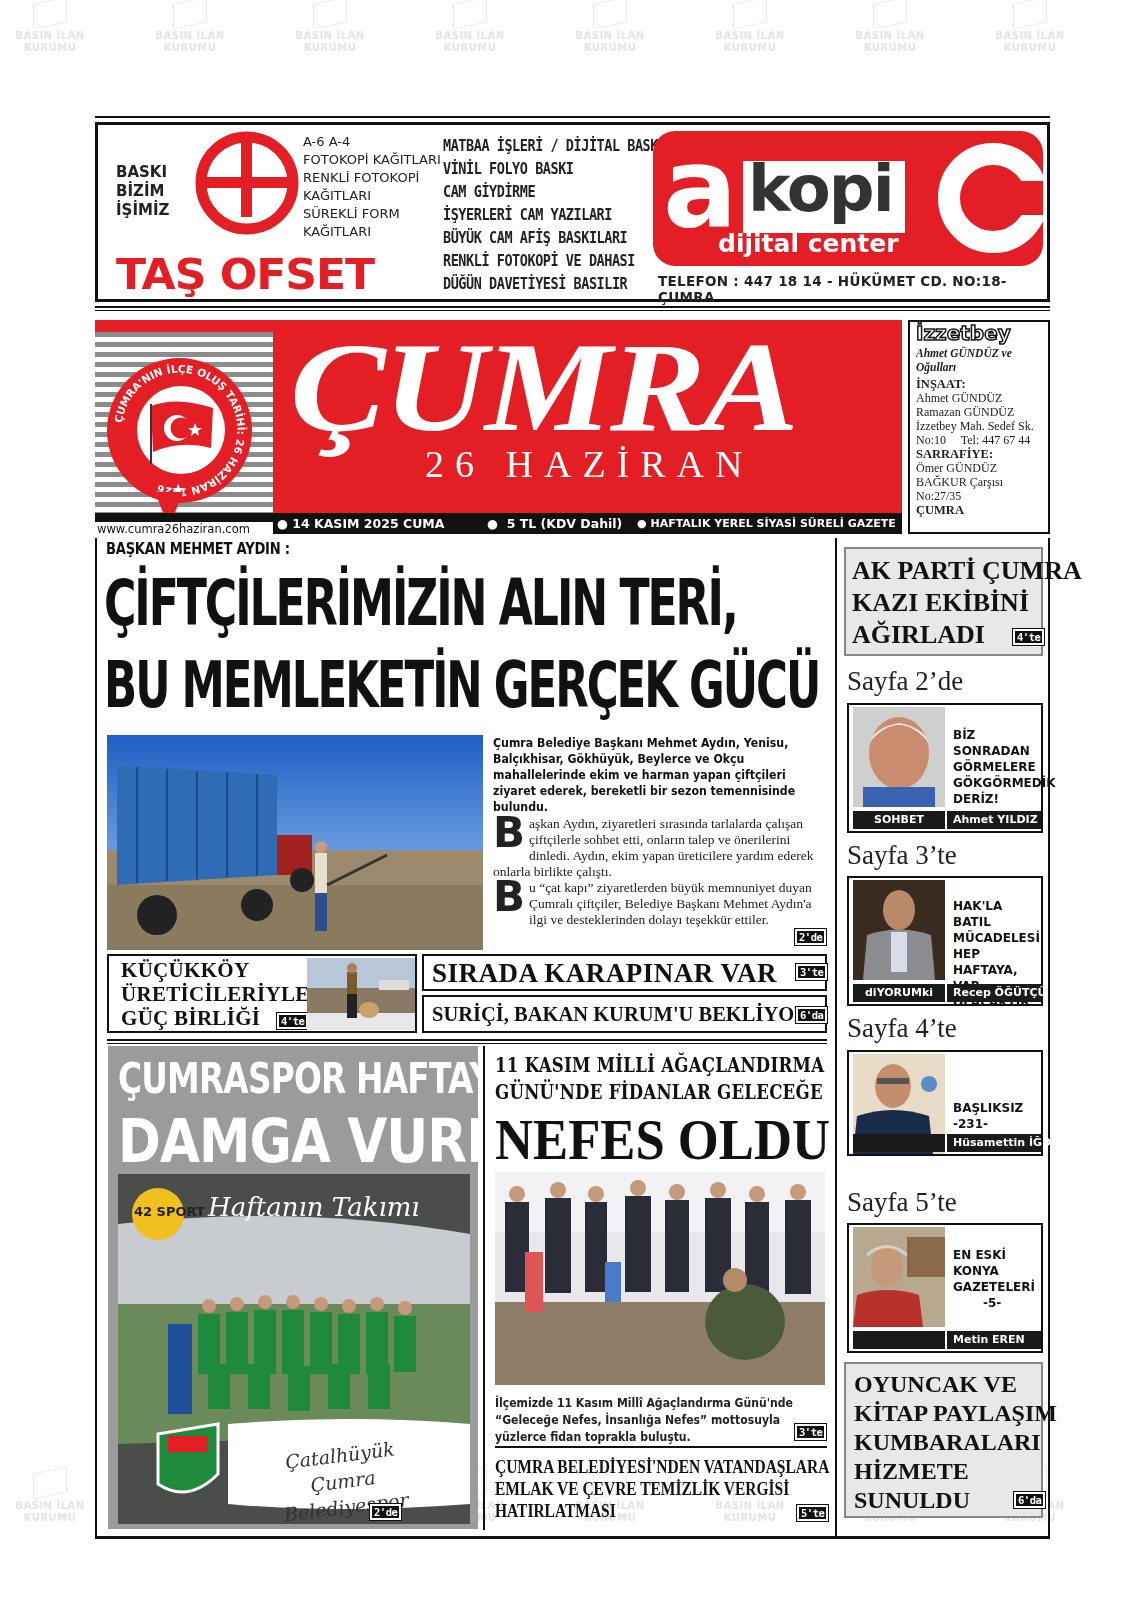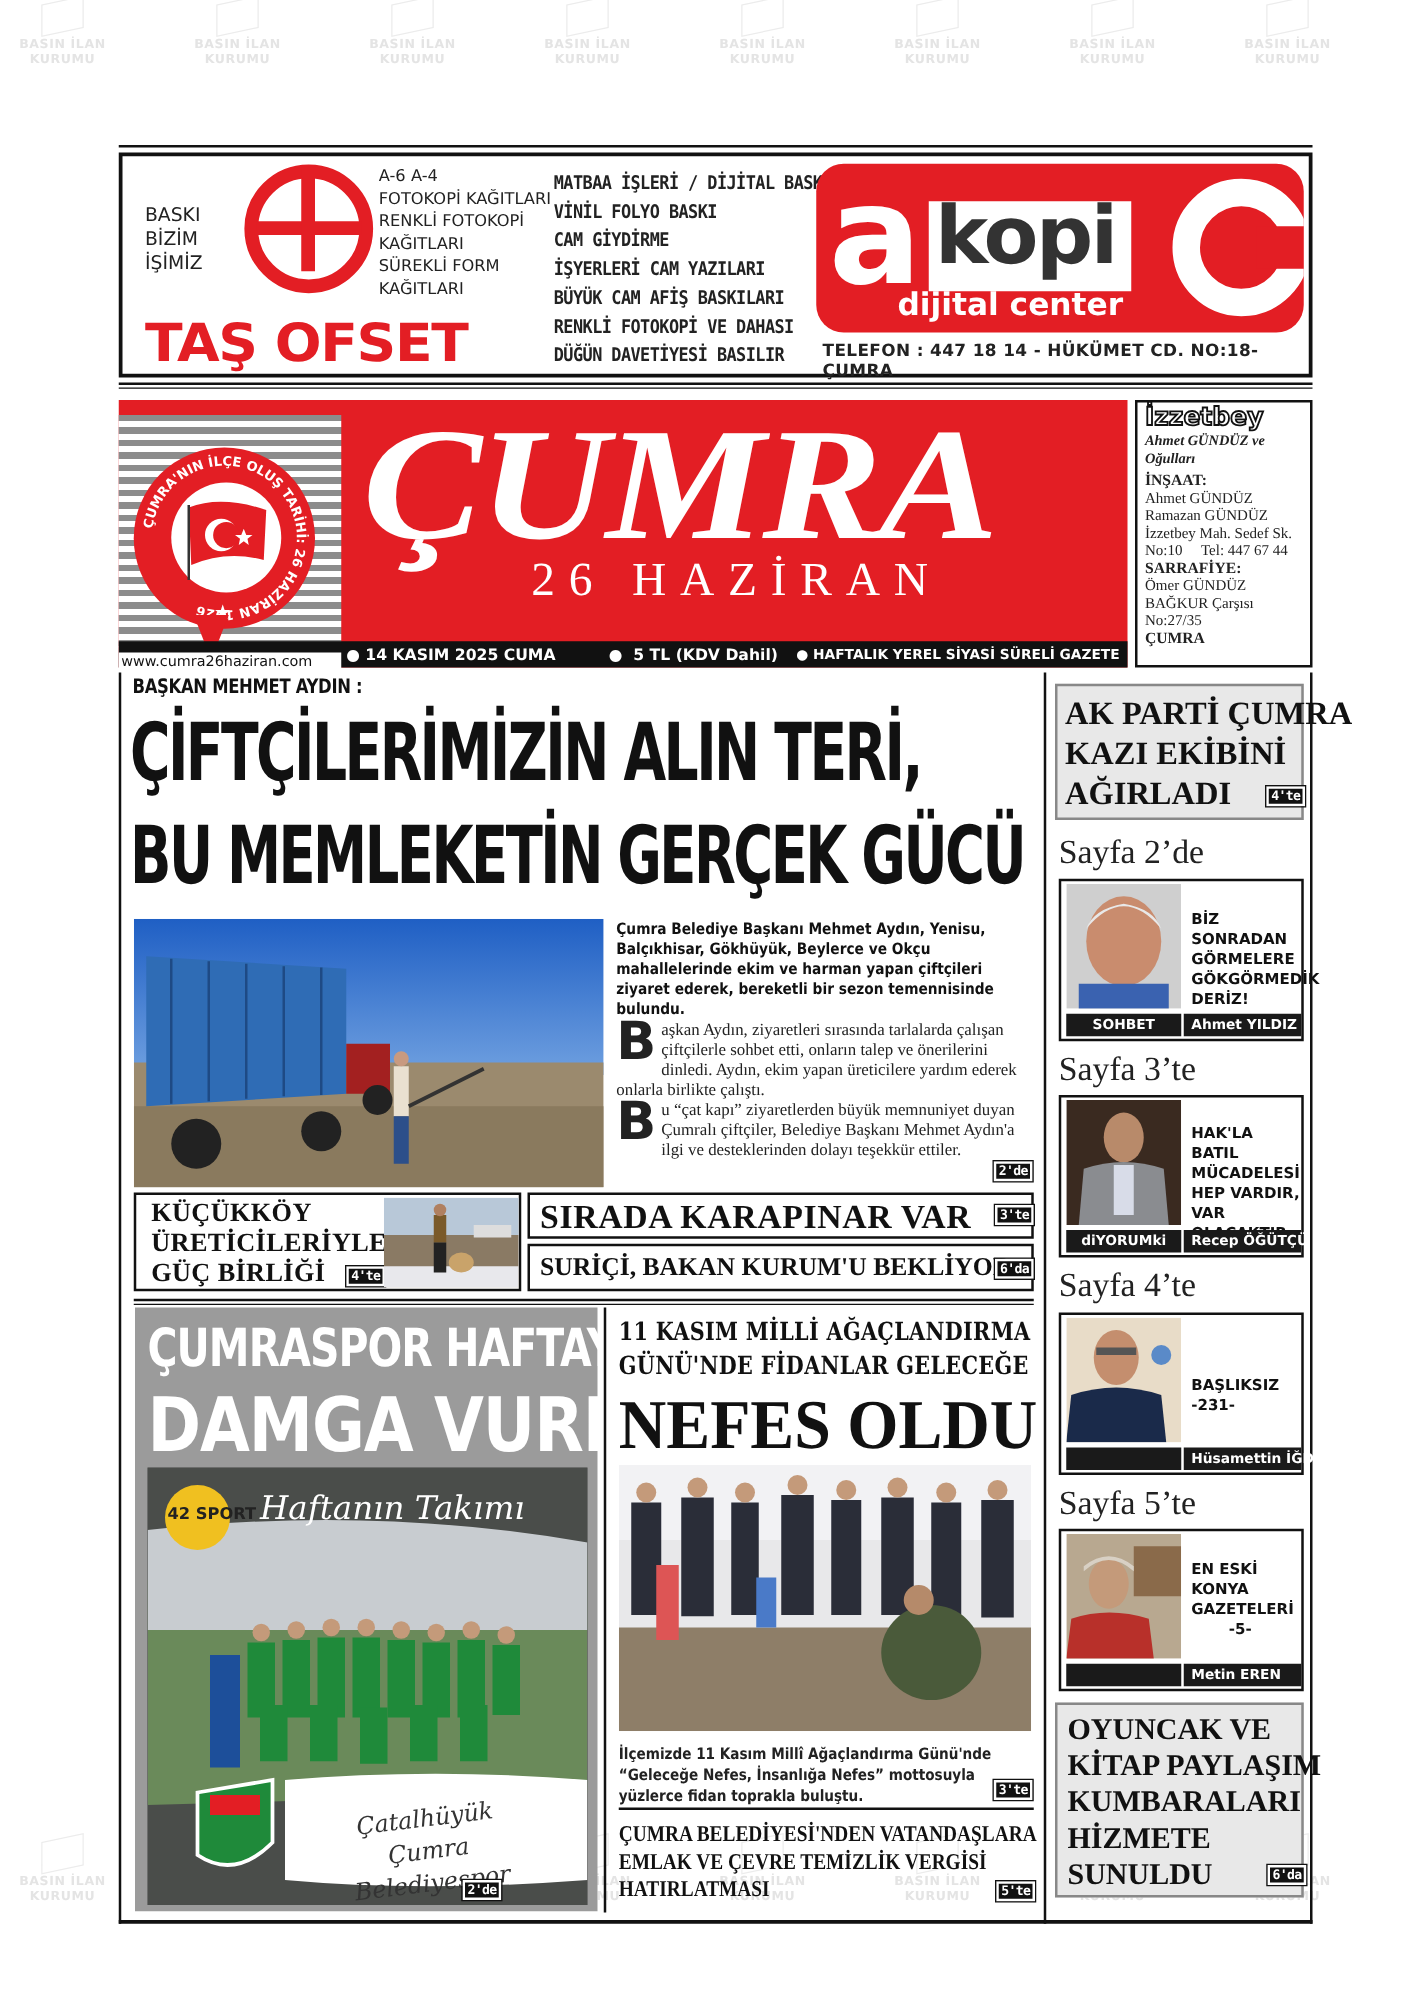--- a/index.html
+++ b/index.html
@@ -9,21 +9,21 @@
   
   .wm { position: absolute; width: 80px; text-align: center; color: #e4e4e4; font-family: "DejaVu Sans", sans-serif;
         font-size: 10px; font-weight: bold; line-height: 12px; letter-spacing: 0.5px; }
   .wm .box { width: 34px; height: 26px; margin: 0 auto 4px; border: 1px solid #ececec; transform: skewY(-12deg); }
 
   
   .rule { position: absolute; background: #111; }
 
   
   .ad { position: absolute; left: 95px; top: 122px; width: 955px; height: 180px; border: 3px solid #111; background: #fff; }
-  .ad-baski { position: absolute; left: 18px; top: 38px; font-weight: normal; font-size: 15px; line-height: 19px; color: #222; font-family: "DejaVu Sans", sans-serif; }
+  .ad-baski { position: absolute; left: 18px; top: 38px; font-weight: bold; font-size: 15px; line-height: 19px; color: #222; font-family: "DejaVu Sans", sans-serif; }
   .ad-logo { position: absolute; left: 95px; top: 4px; width: 108px; height: 108px; }
   .ad-tas { position: absolute; left: 18px; top: 125px; font-size: 42px; font-weight: 900; color: #e31e24; font-family: "DejaVu Sans", sans-serif; letter-spacing: -1px; transform: scaleX(1.05); transform-origin: left; }
   .ad-paper { position: absolute; left: 205px; top: 8px; font-size: 13px; line-height: 18px; color: #222; font-family: "DejaVu Sans", sans-serif; }
   .ad-services { position: absolute; left: 345px; top: 10px; font-size: 15px; line-height: 23px; font-weight: bold; color: #222; font-family: "DejaVu Sans Mono", monospace; letter-spacing: -0.5px; transform: scaleX(0.9); transform-origin: left; }
   .akopi { position: absolute; left: 555px; top: 6px; width: 390px; height: 135px; background: #e31e24; border-radius: 22px; overflow: hidden; }
   .akopi-a { position: absolute; left: 10px; top: 2px; font-size: 110px; line-height: 110px; font-weight: bold; color: #fff; font-family: "DejaVu Sans", sans-serif; }
   .akopi-white { position: absolute; left: 90px; top: 30px; width: 162px; height: 72px; background: #fff; }
   .akopi-kopi { position: absolute; left: 95px; top: 18px; font-size: 64px; line-height: 80px; font-weight: bold; color: #333; font-family: "DejaVu Sans", sans-serif; letter-spacing: -2px; }
   .akopi-dijital { position: absolute; left: 65px; top: 98px; font-size: 25px; font-weight: bold; color: #fff; font-family: "DejaVu Sans", sans-serif; }
   .akopi-c { position: absolute; left: 285px; top: 12px; width: 110px; height: 110px; border-radius: 50%; border: 22px solid #fff; }
@@ -467,31 +467,31 @@
     <svg width="92" height="100" viewBox="0 0 92 100">
       <rect width="92" height="100" fill="#3a2a20"></rect>
         <ellipse cx="46" cy="30" rx="16" ry="20" fill="#b88a6a"></ellipse>
       <path d="M10,100 L14,55 Q46,44 78,55 L82,100 Z" fill="#8a8c90"></path>
       <rect x="38" y="52" width="16" height="40" fill="#d8dce8"></rect>
     </svg>
   </div>
   <div class="title" style="top:20px;">
     <div>HAK'LA BATIL</div>
       <div>MÜCADELESİ</div>
-      <div>HEP VARDIR,</div>
+      <div>HEP HAFTAYA,</div>
       <div>VAR OLACAKTIR</div>
   </div>
   <div class="bar">
       <div class="l">diYORUMki</div>
       <div class="r">Recep ÖĞÜTÇÜ</div>
     </div>
 </div>
 
 <div class="sayfa" style="top:1013px;">Sayfa 4’te</div>
-<div class="col-card" style="top:1050px;height:130px;padding-left:48px;">
+<div class="col-card" style="top:1050px;height:106px;padding-left:48px;">
   <div class="pic">
     <svg width="92" height="100" viewBox="0 0 92 100">
       <rect width="92" height="100" fill="#e8dcc8"></rect>
         <ellipse cx="40" cy="32" rx="18" ry="22" fill="#c48e6e"></ellipse>
       <rect x="24" y="24" width="32" height="6" fill="#555"></rect>
       <path d="M0,100 L4,62 Q40,50 76,62 L80,100 Z" fill="#1a2a4a"></path>
       <circle cx="76" cy="30" r="8" fill="#5a8ac8"></circle>
     </svg>
   </div>
   <div class="title" style="top:48px;">

